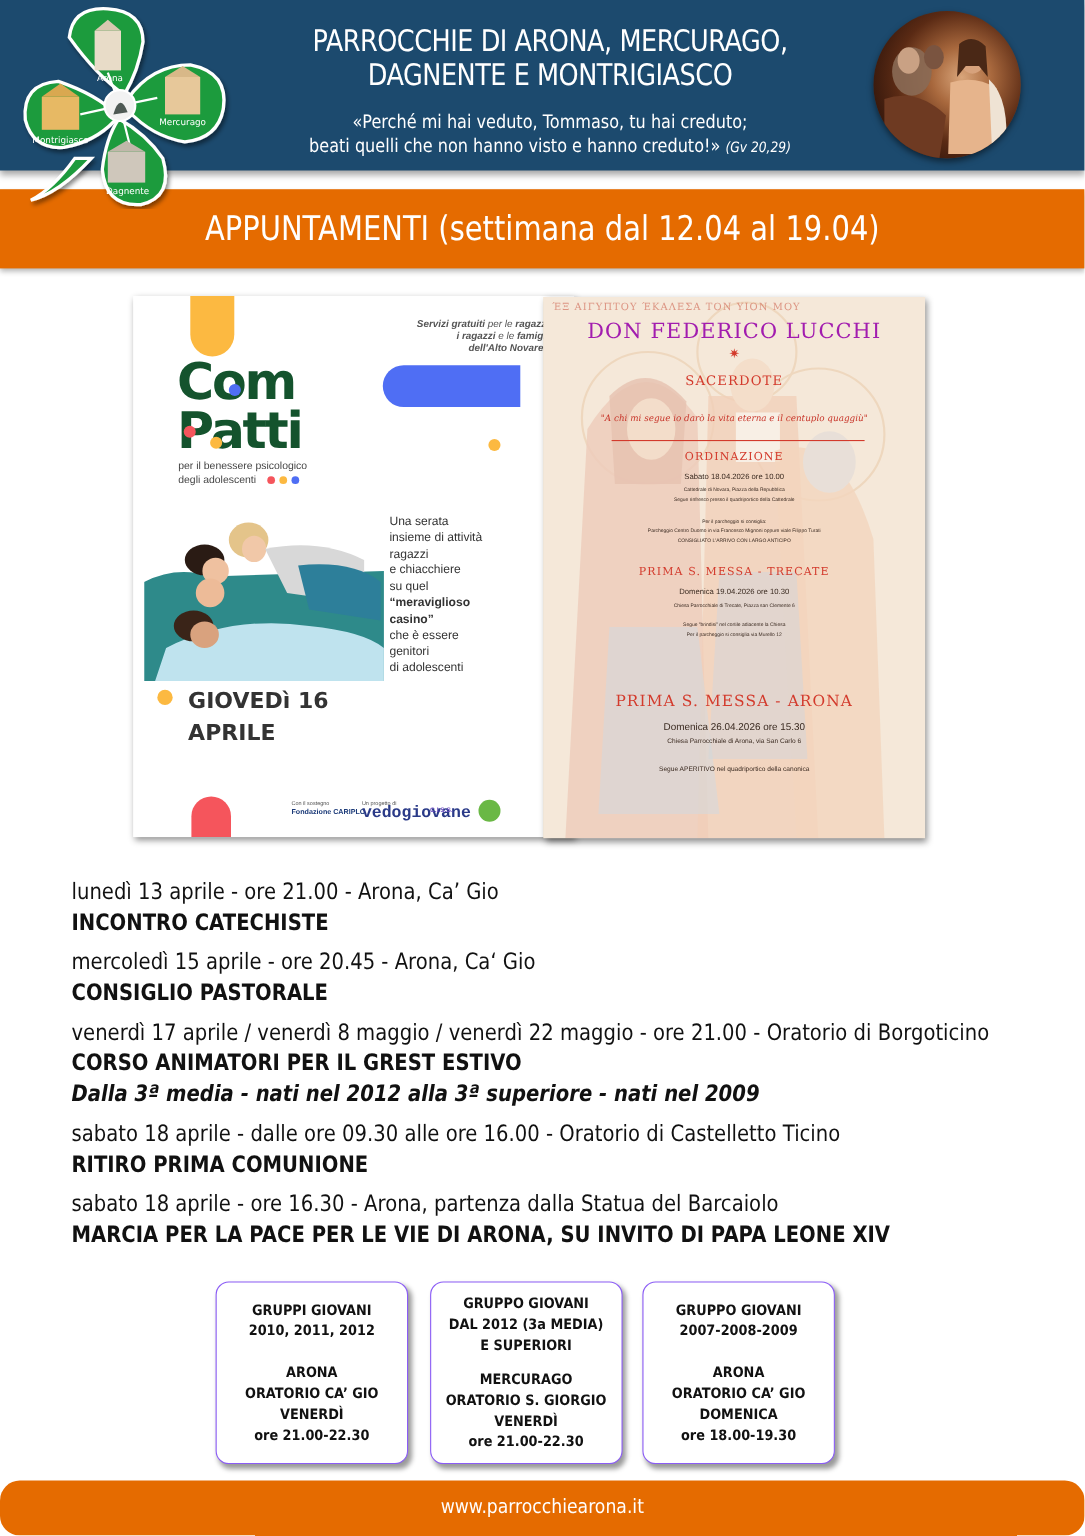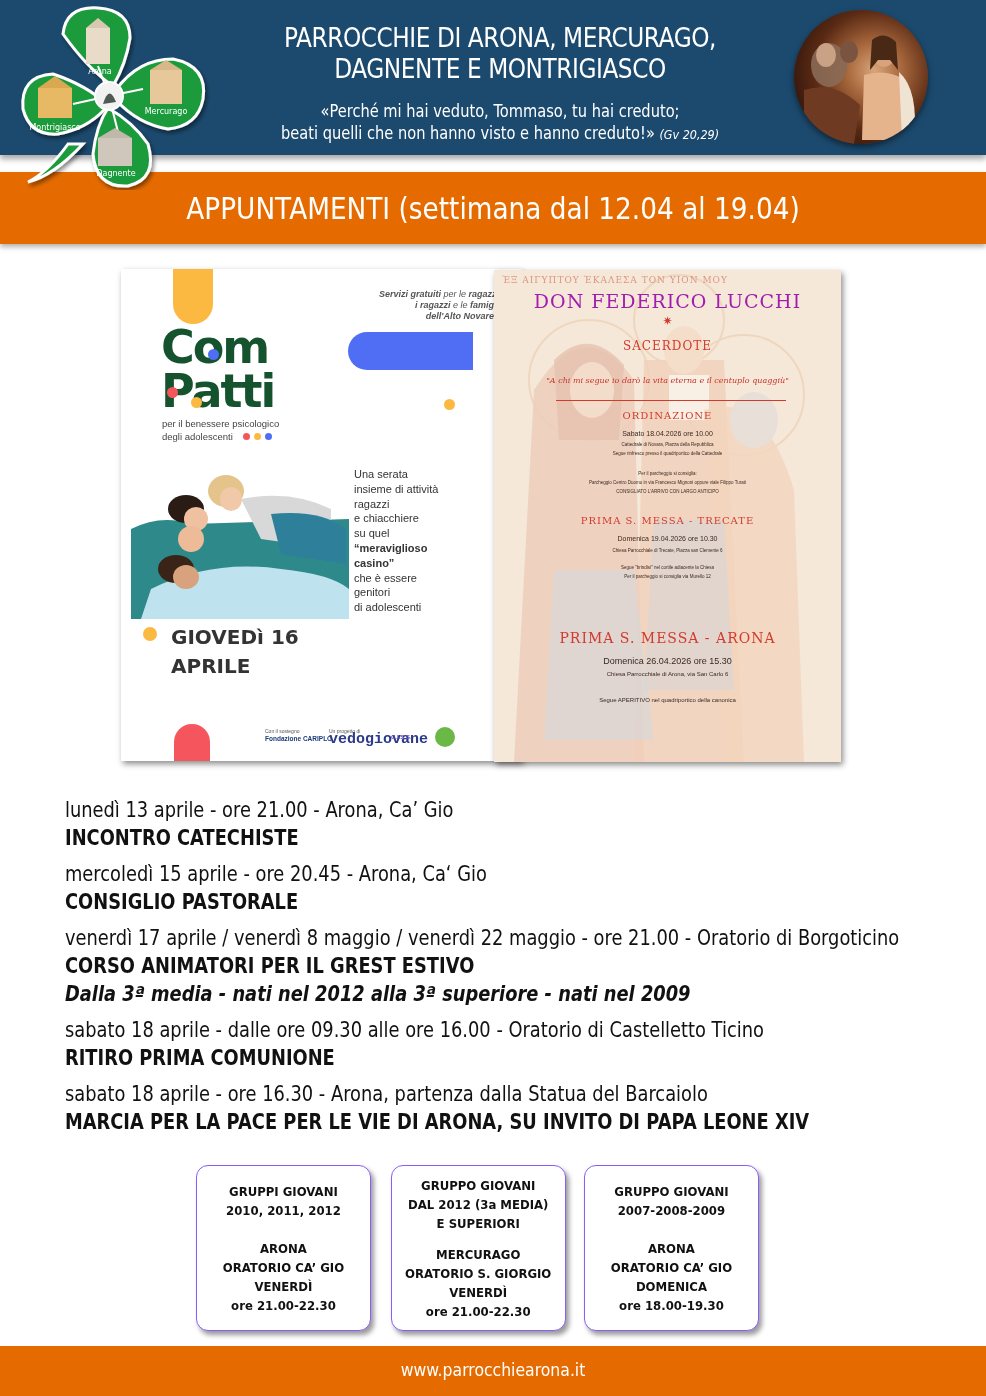--- a/index.html
+++ b/index.html
@@ -127,20 +127,21 @@
     font-family: "DejaVu Sans", sans-serif; font-weight: bold; color: #111;
     font-size: 13px; line-height: 19px;
   }
   .group-box .g-inner { transform: scaleX(0.9); }
   .group-box .gap { height: 19px; }
 
   
   .footer {
     position: absolute; left: 0; top: 1346px; width: 986px; height: 50px;
     background: #e56b00;
+    border-radius: 18px;
   }
   .footer-text {
     position: absolute; left: 0; right: 0; top: 13px; text-align: center;
     color: #ffffff; font-family: "DejaVu Sans", sans-serif; font-size: 18px;
     transform: scaleX(0.87); transform-origin: center top;
   }
 </style>
 </head>
 <body>
 

